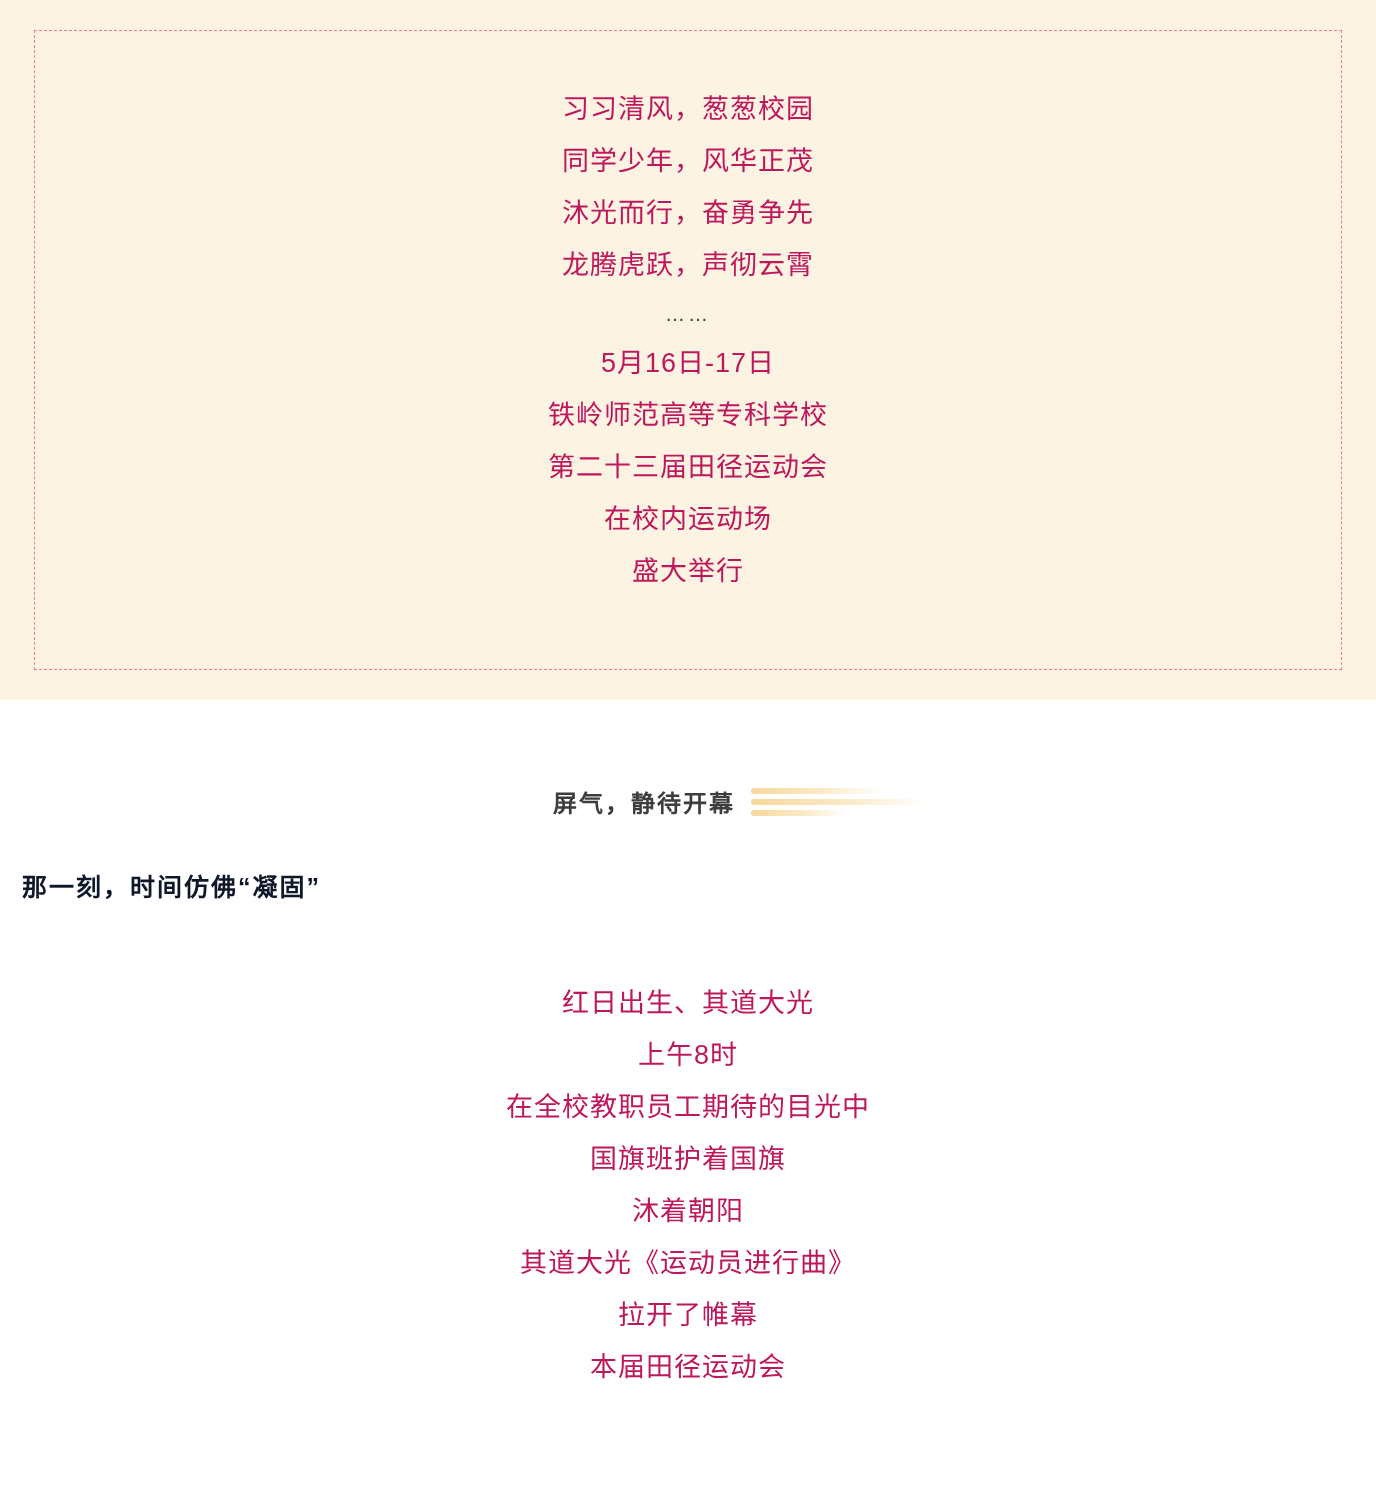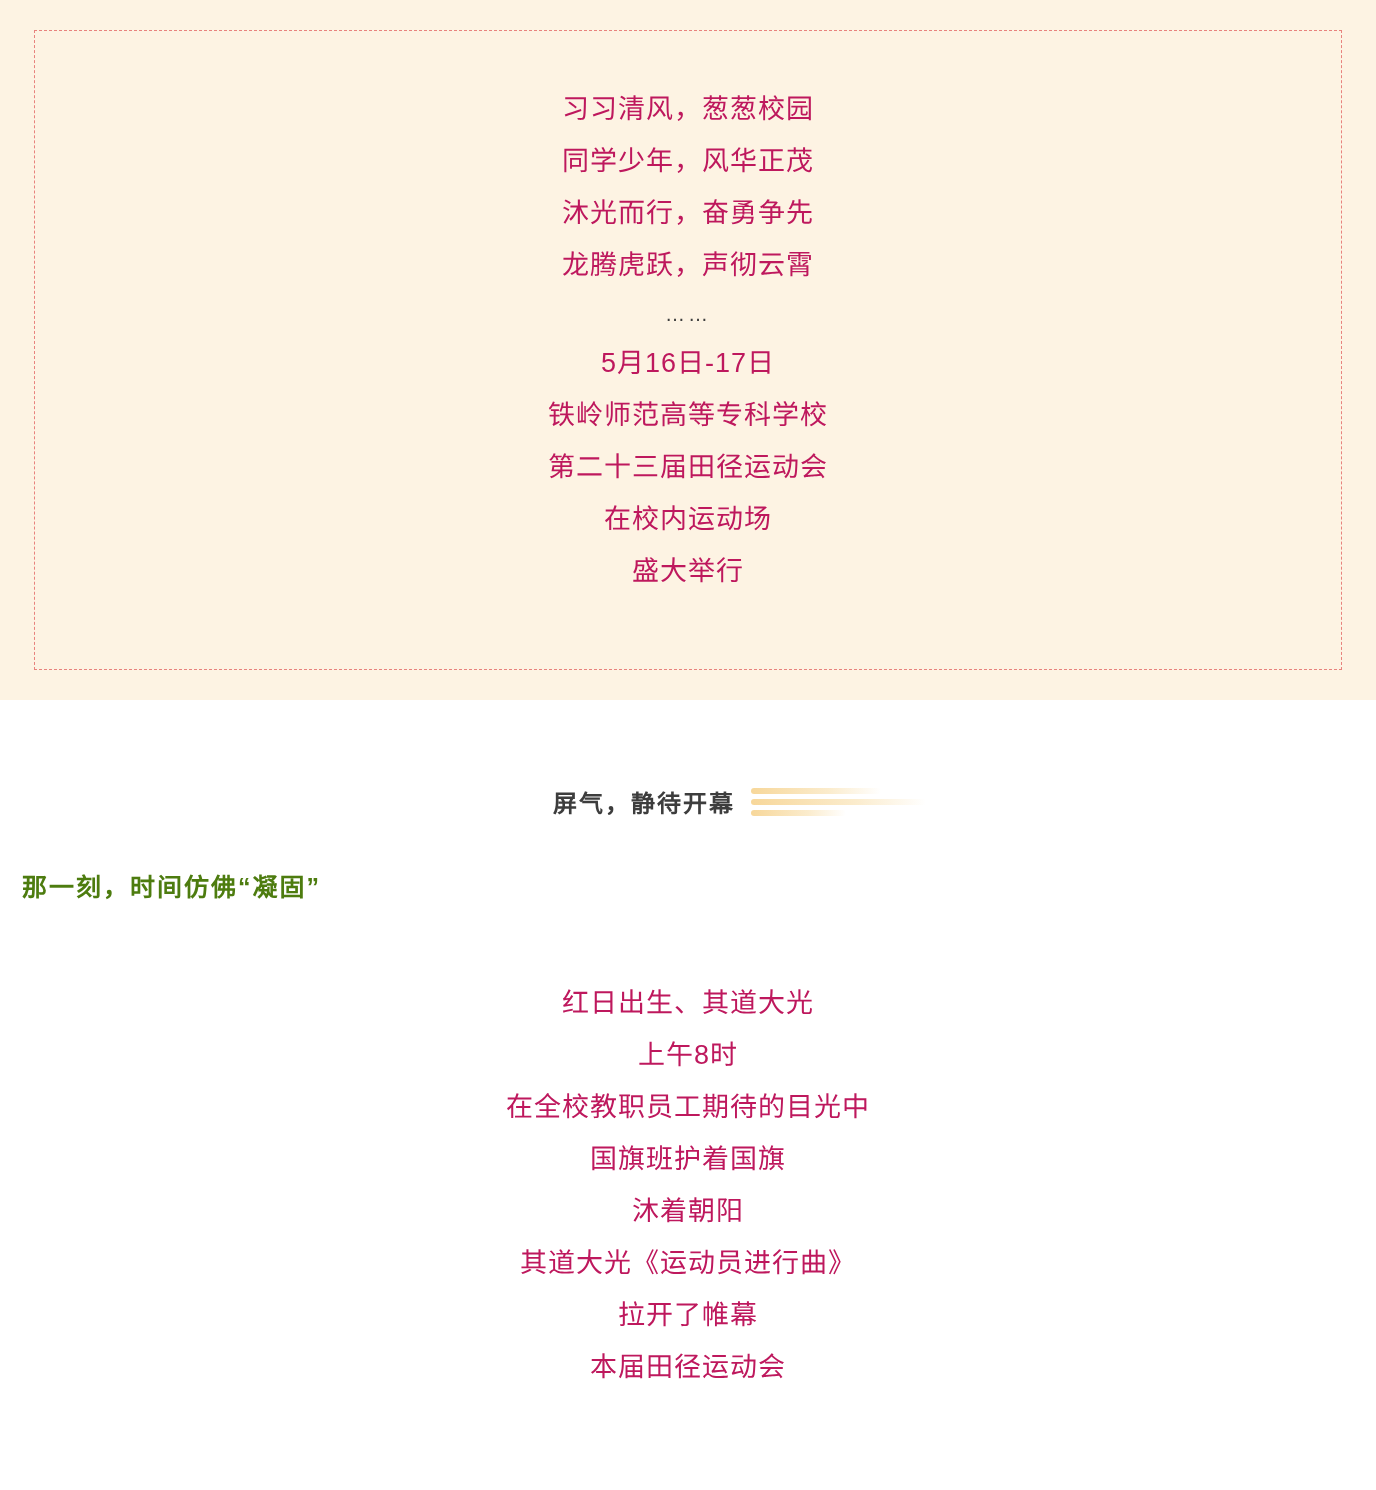--- a/index.html
+++ b/index.html
@@ -77,21 +77,21 @@
   }
   .bar.b1 { width: 130px; }
   .bar.b2 { width: 175px; }
   .bar.b3 { width: 95px; }
 
   .headline {
     margin-top: 48px;
     padding-left: 22px;
     font-size: 25px;
     font-weight: 700;
-    color: #4d7c0f;
+    color: #0f172a;
     letter-spacing: 2px;
   }
 
   
   .bottom {
     margin-top: 74px;
     padding-bottom: 40px;
   }
   .bottom .info-line {
     font-size: 27px;

